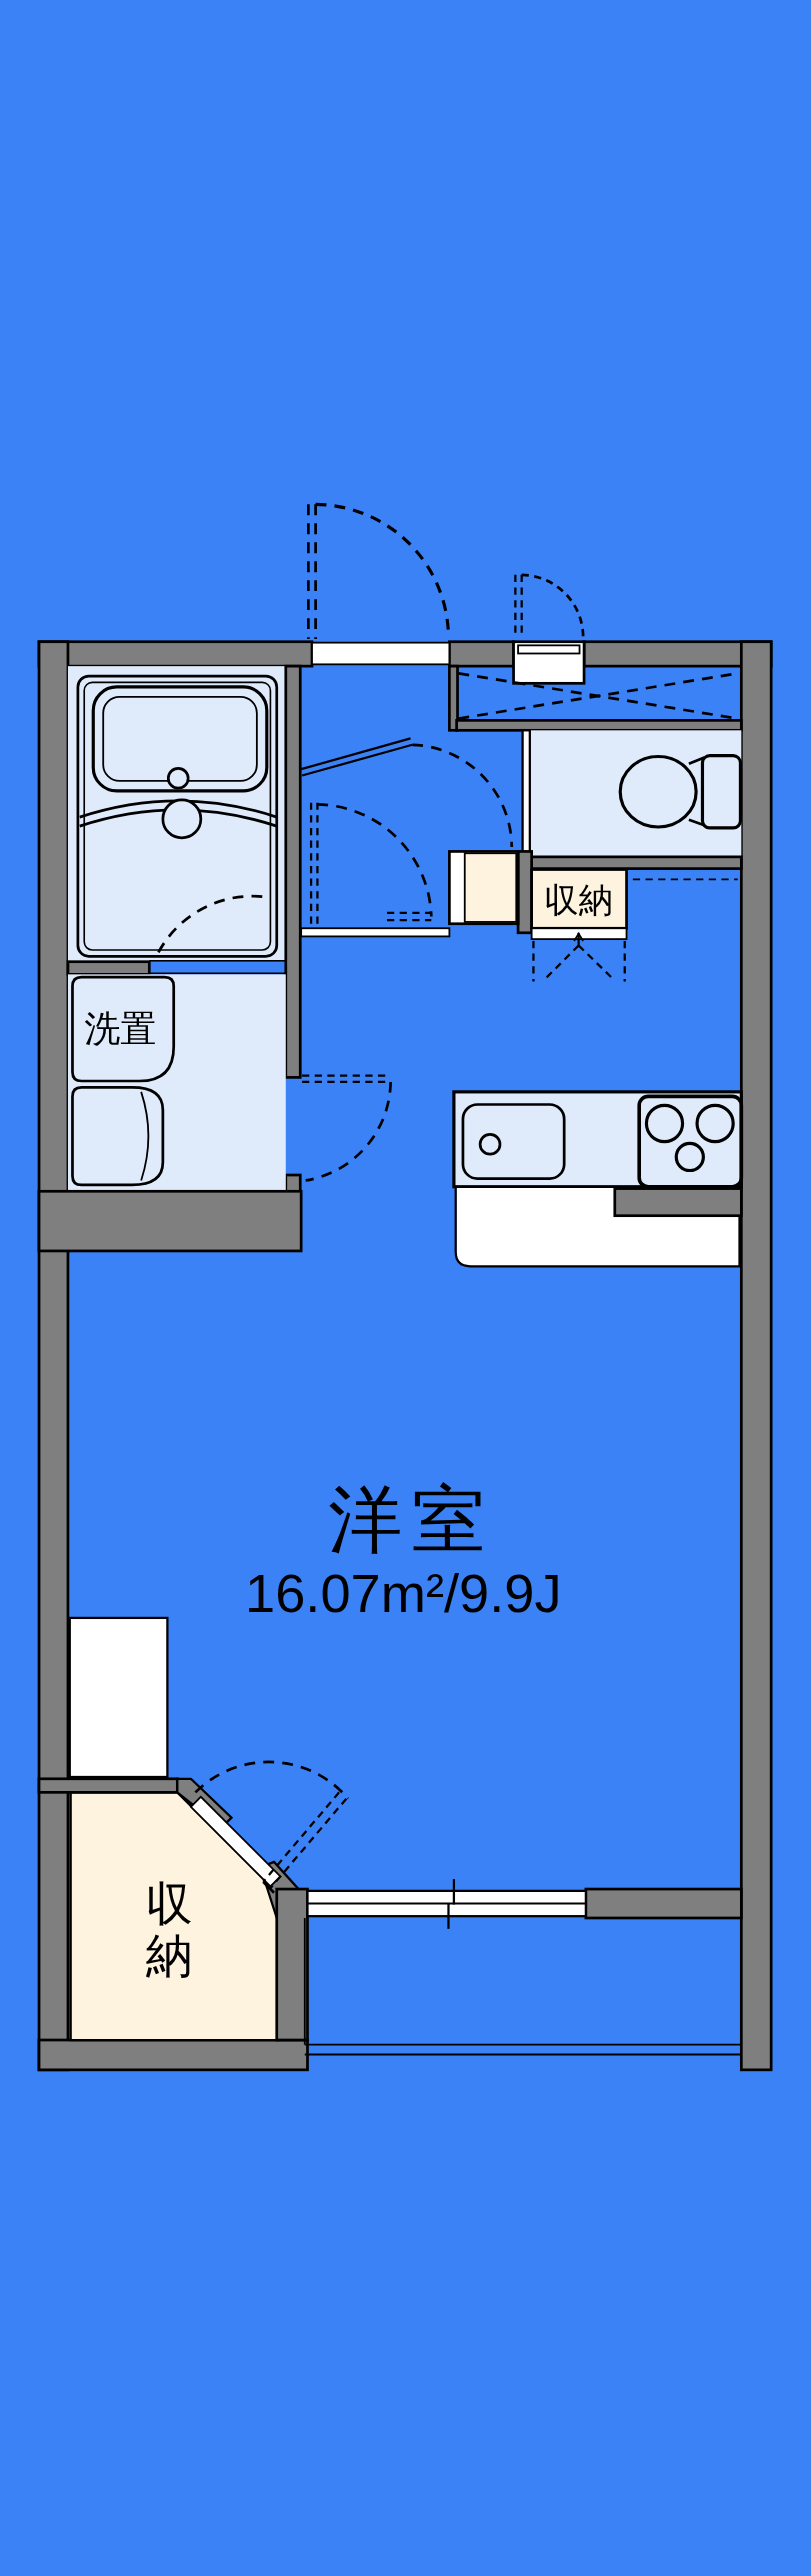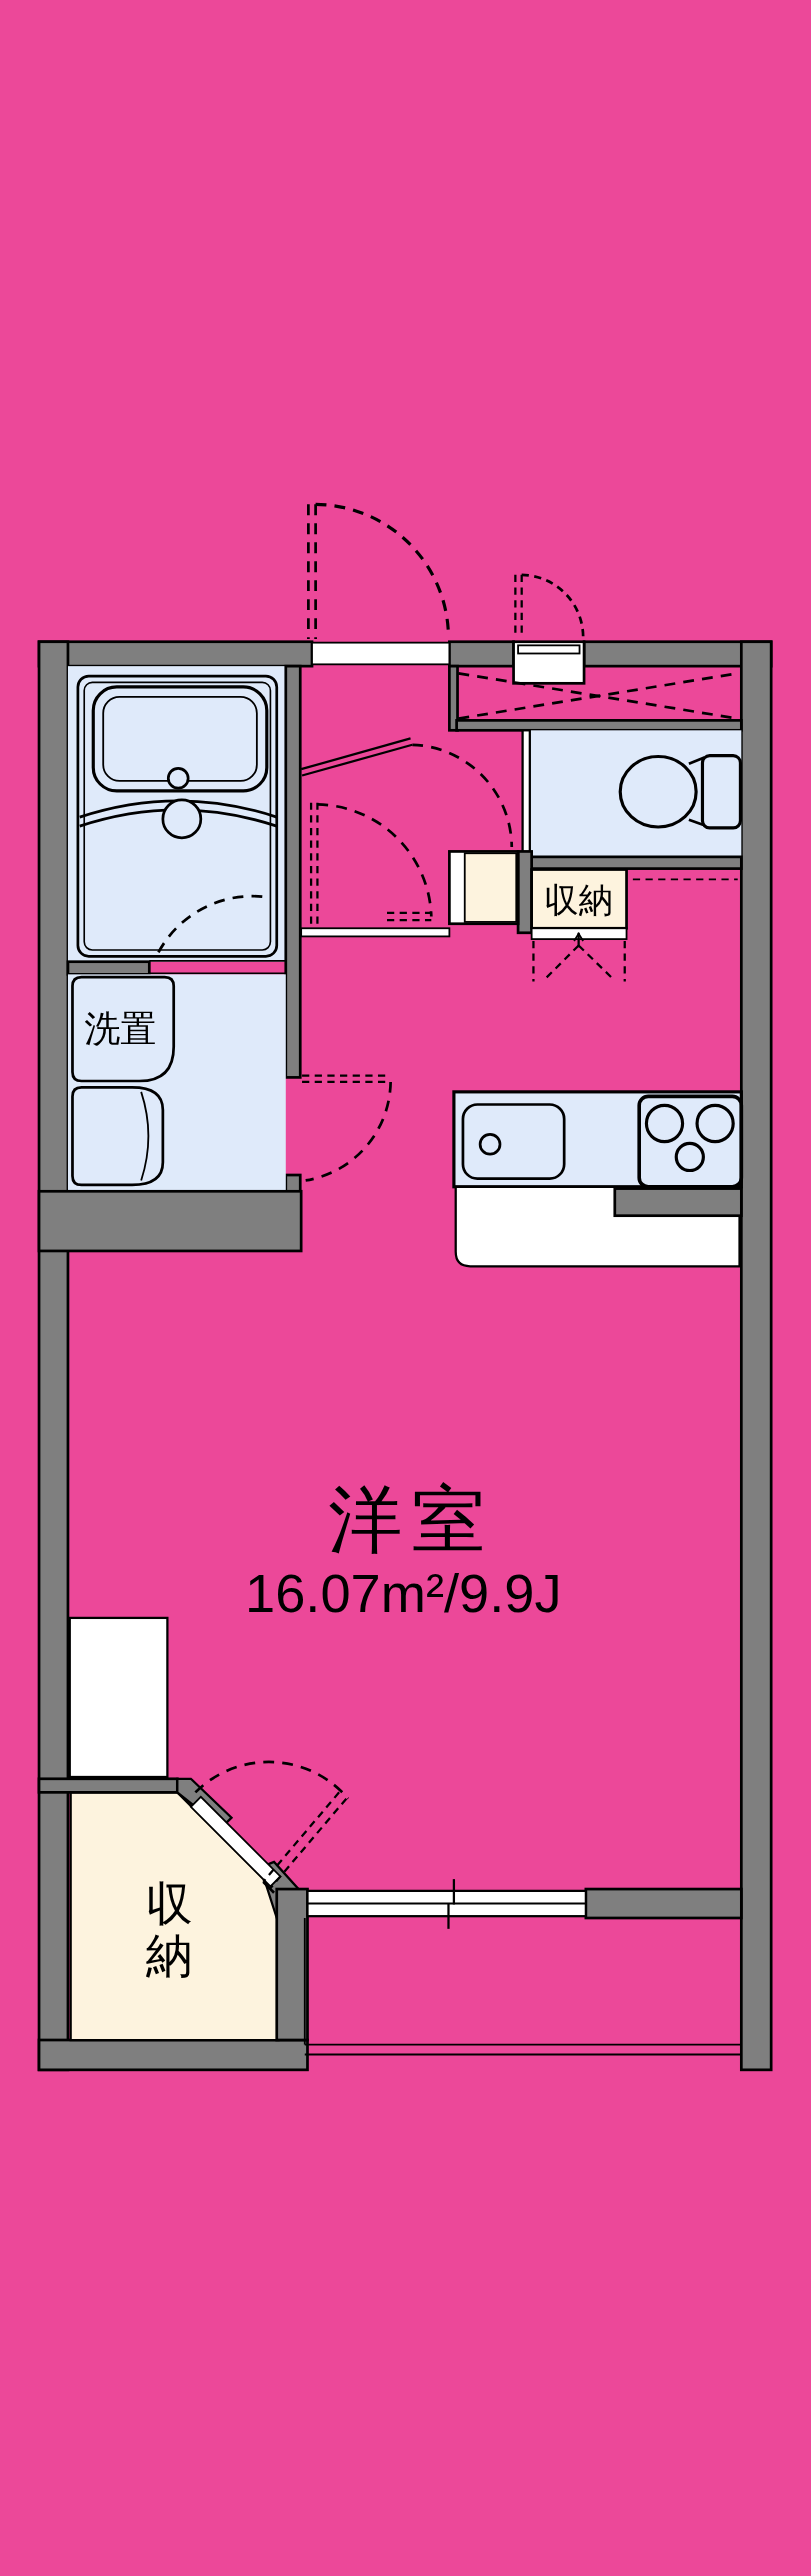--- a/index.html
+++ b/index.html
@@ -1,16 +1,16 @@
 <!DOCTYPE html>
 <html style="--wall: #7f7f7f; --floor: #dfeafa; --storage: #fdf3de; --line: #000000; --bg: #ffffff;font-size:14.5px"><head>
 <meta charset="utf-8">
 <style>
   html,body { margin:0; padding:0; background:#ffffff; }
-  .canvas { position:relative; width:812px; height:2576px; background:#ec4899; overflow:hidden; }
+  .canvas { position:relative; width:812px; height:2576px; background:#3b82f6; overflow:hidden; }
   svg { position:absolute; left:0; top:0; }
   .wall   { fill:var(--wall); stroke:var(--line); stroke-width:3; }
   .wallnp { fill:var(--wall); stroke:var(--line); stroke-width:2.5; }
   .floor  { fill:var(--floor); stroke:var(--line); }
   .beige  { fill:var(--storage); }
   .white  { fill:#ffffff; stroke:var(--line); }
   .ln     { stroke:var(--line); fill:none; }
   .dash   { stroke:var(--line); fill:none; stroke-dasharray:12 9; }
   .dash2  { stroke:var(--line); fill:none; stroke-dasharray:8 6; }
   text { fill:var(--line); font-family:"Liberation Sans","DejaVu Sans",sans-serif; }

